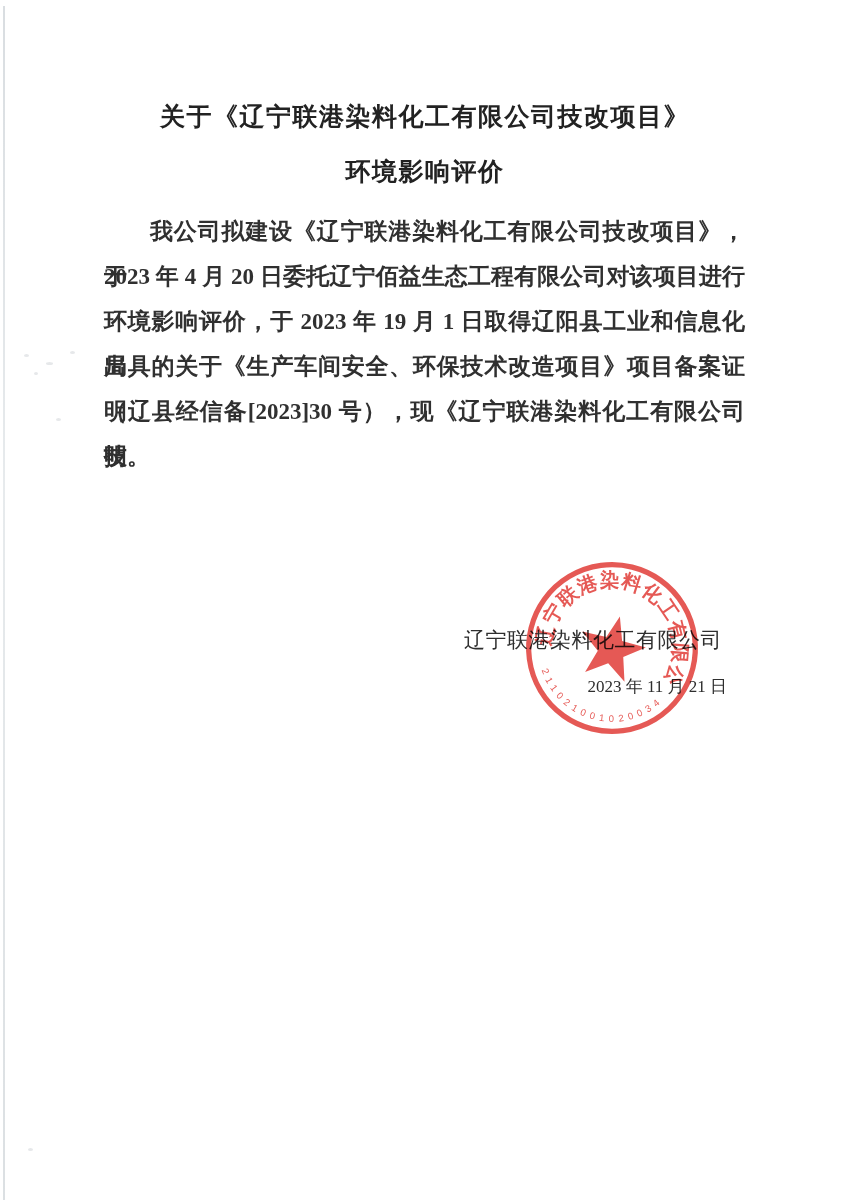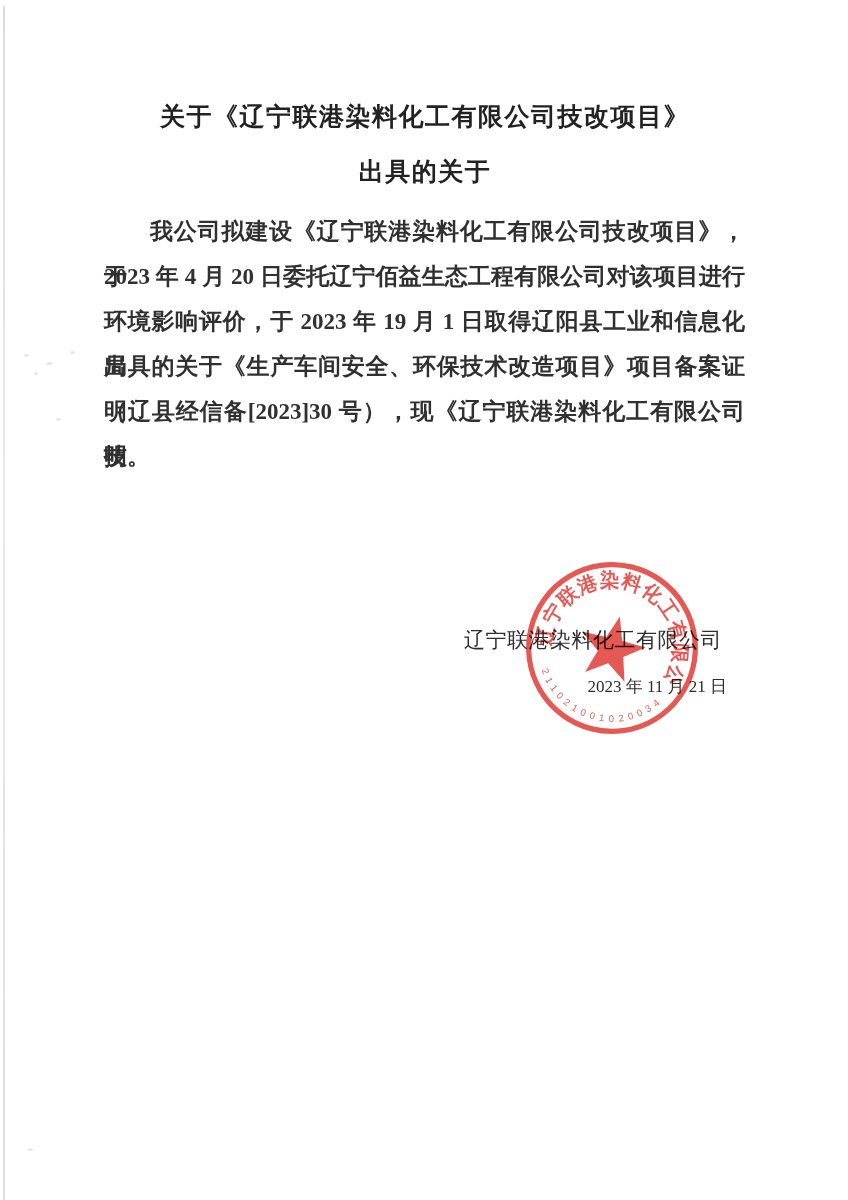--- a/index.html
+++ b/index.html
@@ -110,21 +110,21 @@
   <div class="edge-line"></div>
   <div class="speck" style="left:24px; top:348px; width:5px; height:3px;"></div>
   <div class="speck" style="left:46px; top:356px; width:7px; height:3px;"></div>
   <div class="speck" style="left:70px; top:345px; width:5px; height:3px;"></div>
   <div class="speck" style="left:34px; top:366px; width:4px; height:3px;"></div>
   <div class="speck" style="left:56px; top:412px; width:5px; height:3px;"></div>
   <div class="speck" style="left:28px; top:1142px; width:5px; height:3px;"></div>
 
   <div class="title-block">
     <div class="title-line">关于《辽宁联港染料化工有限公司技改项目》</div>
-    <div class="title-line">出具的关于</div>
+    <div class="title-line">环境影响评价</div>
   </div>
 
   <div class="body-block">
     <div class="body-line jline indent">我公司拟建设《辽宁联港染料化工有限公司技改项目》，于</div>
     <div class="body-line jline">2023 年 4 月 20 日委托辽宁佰益生态工程有限公司对该项目进行</div>
     <div class="body-line jline">环境影响评价，于 2023 年 19 月 1 日取得辽阳县工业和信息化局</div>
     <div class="body-line jline">出具的关于《生产车间安全、环保技术改造项目》项目备案证明</div>
     <div class="body-line jline">（辽县经信备[2023]30 号），现《辽宁联港染料化工有限公司技</div>
     <div class="body-line">明。</div>
   </div>

